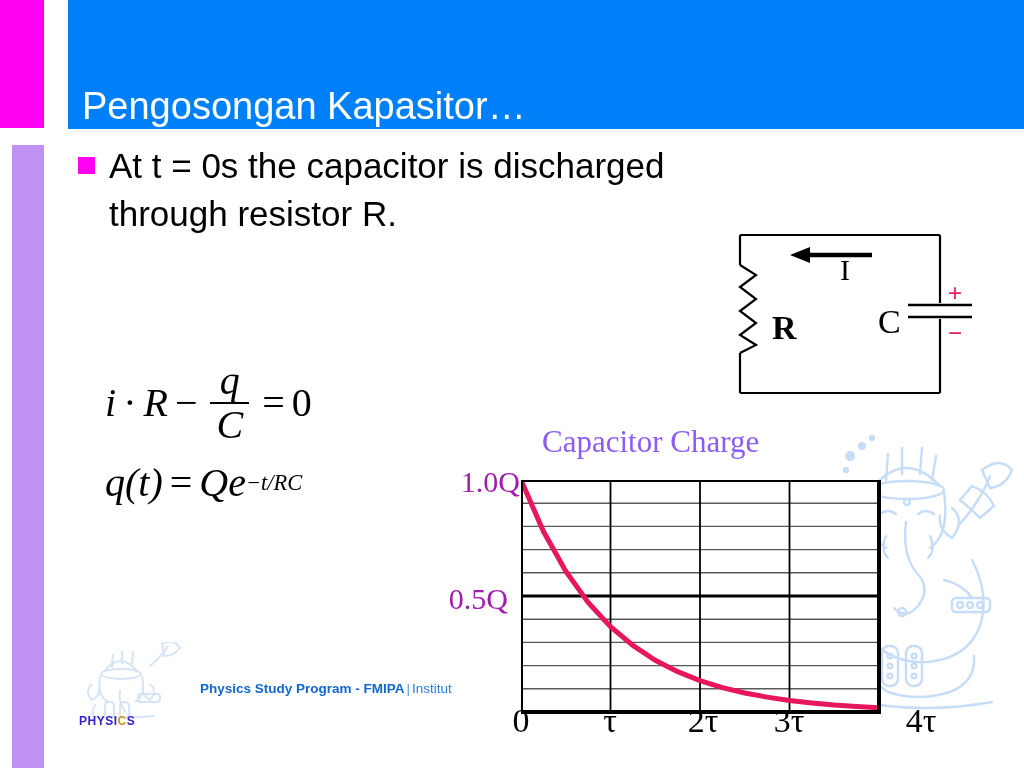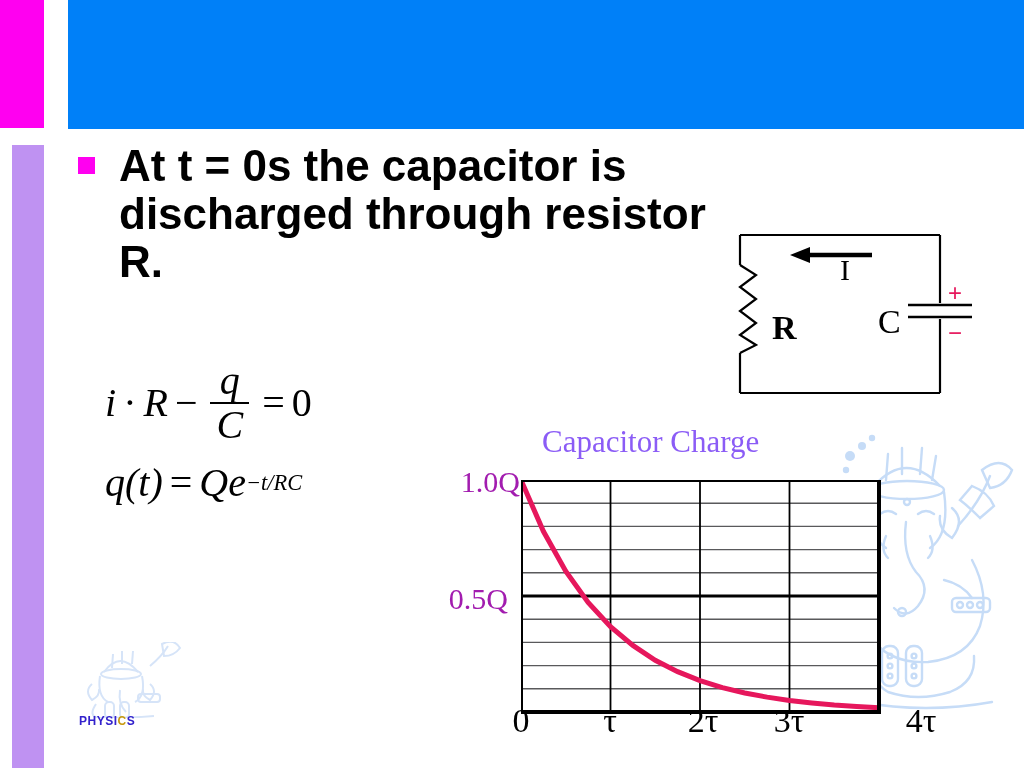--- a/index.html
+++ b/index.html
@@ -54,25 +54,25 @@
     left: 78px; top: 142px;
     width: 650px;
   }
   .bullet-marker {
     position: absolute;
     left: 0; top: 15px;
     width: 17px; height: 17px;
     background: #ff00f0;
   }
   .bullet-text {
-    margin-left: 41px;
-    font-size: 44px;
+    margin-left: 31px;
+    font-size: 35px;
     line-height: 48px;
     color: #000000;
-    font-weight: 700;
+    font-weight: 400;
   }
 
   
   .equations {
     position: absolute;
     left: 105px; top: 360px;
     font-family: "Liberation Serif", serif;
     color: #000;
   }
   .eq {
@@ -171,20 +171,21 @@
 </style>
 </head>
 <body>
 
 <div id="slide">
 
   <div class="bar-magenta"></div>
   <div class="bar-purple"></div>
   <div class="banner-blue"></div>
 
+  <div class="slide-title">Pengosongan Kapasitor…</div>
 
   <div class="bullet-row">
     <div class="bullet-marker"></div>
     <div class="bullet-text">At t = 0s the capacitor is discharged through resistor R.</div>
   </div>
 
   <div class="equations">
     <div class="eq eq-1">
       <span class="it">i</span>
       <span class="op">·</span>
@@ -339,20 +340,23 @@
 
     <div class="xlabels">
       <span class="xlabel" style="left:14px;">0</span>
       <span class="xlabel" style="left:103px;">τ</span>
       <span class="xlabel" style="left:196px;">2τ</span>
       <span class="xlabel" style="left:282px;">3τ</span>
       <span class="xlabel" style="left:368px;margin-left:46px;">4τ</span>
     </div>
   </div>
 
+  <div class="footer">
+    <span class="strong">Physics Study Program - FMIPA</span><span class="sep">|</span><span class="light">Institut</span>
+  </div>
 
   <div class="logo-small">
     <svg width="108" height="76" viewBox="0 0 108 76">
       <g stroke="#d6e4f8" fill="none" stroke-width="2">
         <path d="M26,30 Q42,8 60,30"></path>
         <path d="M34,26 L35,12"></path>
           <path d="M44,22 L44,9"></path>
           <path d="M54,22 L55,9"></path>
         <ellipse cx="43" cy="32" rx="20" ry="5"></ellipse>
         <path d="M22,34 Q19,54 30,60"></path>

